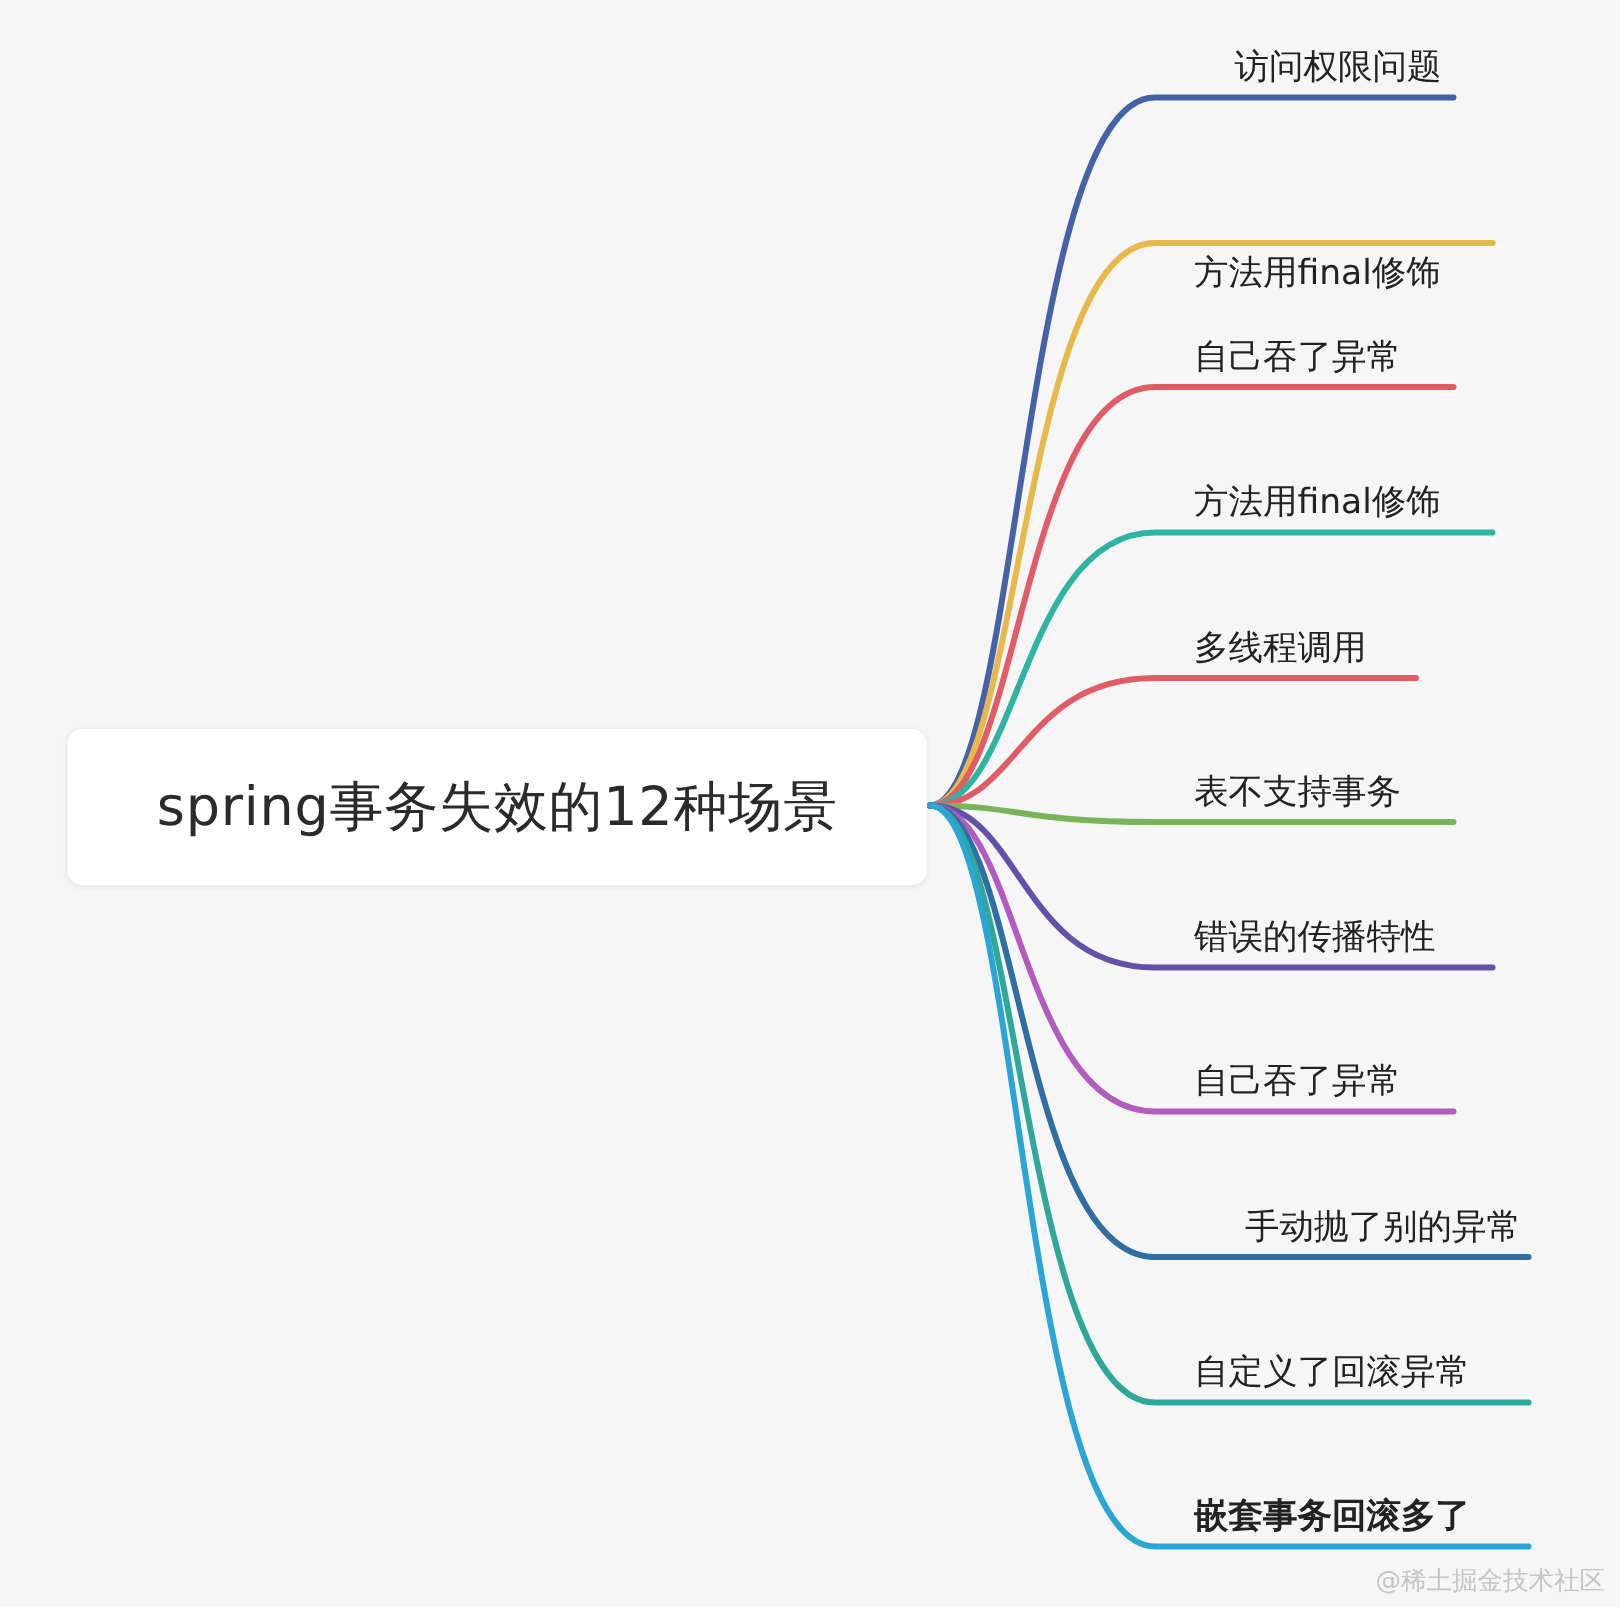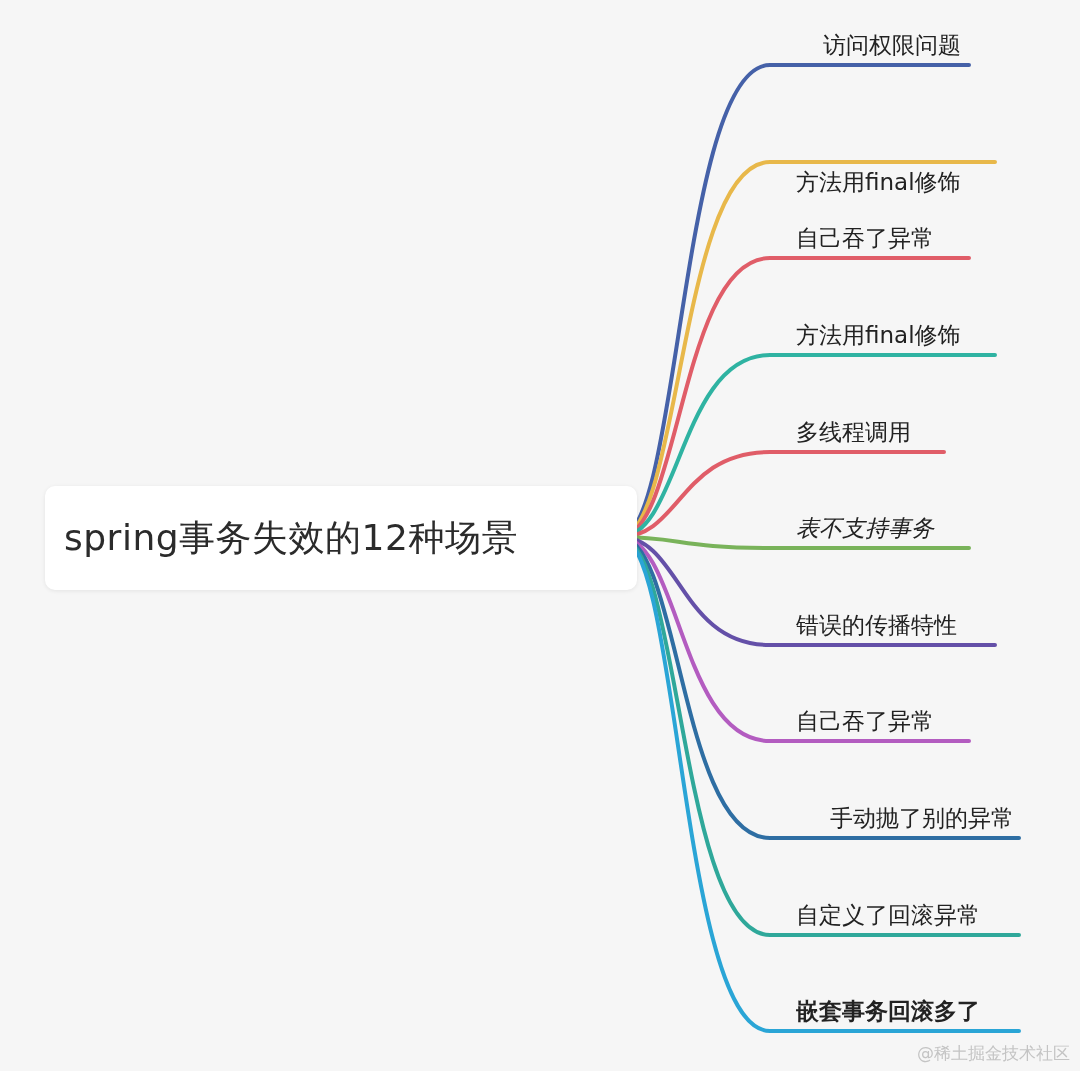--- a/index.html
+++ b/index.html
@@ -6,22 +6,22 @@
   body {
     width: 1080px; height: 1071px; background: #f6f6f6;
     position: relative; overflow: hidden;
     font-family: "DejaVu Sans", "Liberation Sans", sans-serif;
   }
   #canvas { position: absolute; left: 0; top: 0; width: 1080px; height: 1071px; }
   .root-node {
     position: absolute; left: 45px; top: 486px; width: 573px; height: 104px;
     background: #ffffff; border-radius: 10px;
     box-shadow: 0 1px 4px rgba(0,0,0,0.08);
-    display: flex; align-items: center; 
-    font-size: 36px; color: #2b2b2b; letter-spacing: 0.5px; padding-left: 19px;
+    display: flex; align-items: center; justify-content: center;
+    font-size: 36px; color: #2b2b2b; letter-spacing: 0.5px;
   }
   .branch-label {
     position: absolute; left: 796px; font-size: 23px; color: #222;
     white-space: nowrap; line-height: 30px;
   }
   .watermark {
     position: absolute; right: 10px; bottom: 6px; font-size: 17px; color: #c4c4c4;
   }
 </style>
 </head>
@@ -44,21 +44,21 @@
 <div class="root-node">
   <span>spring事务失效的12种场景</span>
 </div>
 
 <div id="labels">
     <div class="branch-label" style="top: 30px; margin-left: 27px;">访问权限问题</div>
     <div class="branch-label" style="top: 127px; margin-top: 40px;">方法用final修饰</div>
     <div class="branch-label" style="top: 223px;">自己吞了异常</div>
     <div class="branch-label" style="top: 320px;">方法用final修饰</div>
     <div class="branch-label" style="top: 417px;">多线程调用</div>
-    <div class="branch-label" style="top: 513px; font-style: italic;">表不支持事务</div>
+    <div class="branch-label" style="top: 513px;">表不支持事务</div>
     <div class="branch-label" style="top: 610px;">错误的传播特性</div>
     <div class="branch-label" style="top: 706px;">自己吞了异常</div>
     <div class="branch-label" style="top: 803px; margin-left: 34px;">手动抛了别的异常</div>
     <div class="branch-label" style="top: 900px;">自定义了回滚异常</div>
     <div class="branch-label" style="top: 996px; font-weight: bold;">嵌套事务回滚多了</div>
   </div>
 
 <div class="watermark">@稀土掘金技术社区</div>
 
 </body></html>

